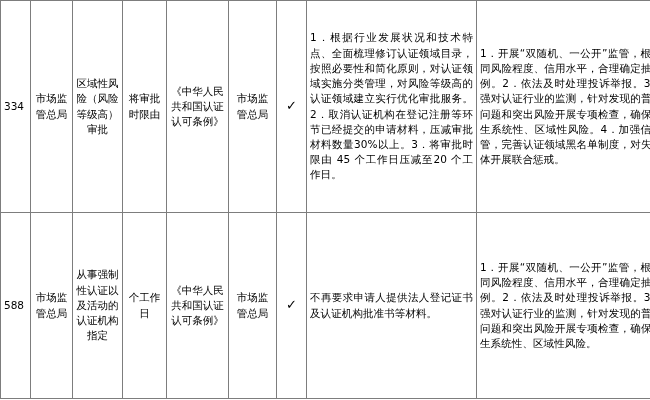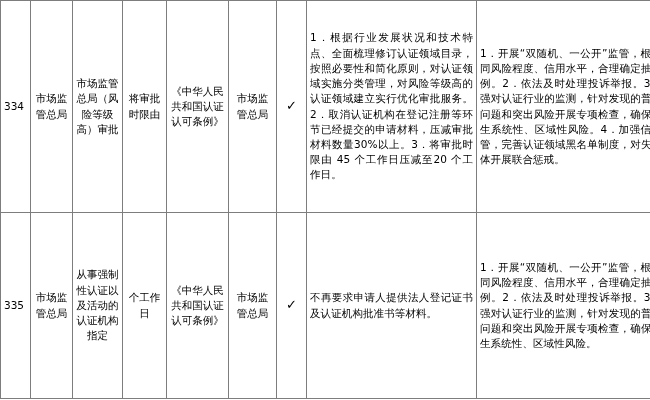--- a/index.html
+++ b/index.html
@@ -67,21 +67,21 @@
 
 <div class="sheet">
   <table class="reg-table">
     <tbody>
       <tr class="row-334">
         <td class="col-no">334</td>
         <td class="col-dept">
           <span class="vtext">市场监管总局</span>
         </td>
         <td class="col-item">
-          <span class="vtext">市场监管总局（风险等级高）审批</span>
+          <span class="vtext">区域性风险（风险等级高）审批</span>
         </td>
         <td class="col-type">
           <span class="vtext">将审批时限由</span>
         </td>
         <td class="col-basis">
           <span class="vtext">《中华人民共和国认证认可条例》</span>
         </td>
         <td class="col-org">
           <span class="vtext">市场监管总局</span>
         </td>
@@ -89,21 +89,21 @@
           <span class="check">✓</span>
         </td>
         <td class="col-reform">
           <div class="para">1．根据行业发展状况和技术特点、全面梳理修订认证领域目录，按照必要性和简化原则，对认证领域实施分类管理，对风险等级高的认证领域建立实行优化审批服务。2．取消认证机构在登记注册等环节已经提交的申请材料，压减审批材料数量30%以上。3．将审批时限由 45 个工作日压减至20 个工作日。</div>
         </td>
         <td class="col-measure">
           <div class="para">1．开展“双随机、一公开”监管，根据不同风险程度、信用水平，合理确定抽查比例。2．依法及时处理投诉举报。3．加强对认证行业的监测，针对发现的普遍性问题和突出风险开展专项检查，确保不发生系统性、区域性风险。4．加强信用监管，完善认证领域黑名单制度，对失信主体开展联合惩戒。</div>
         </td>
       </tr>
       <tr class="row-335">
-        <td class="col-no">335</td>
+        <td class="col-no">588</td>
         <td class="col-dept">
           <span class="vtext">市场监管总局</span>
         </td>
         <td class="col-item">
           <span class="vtext">从事强制性认证以及活动的认证机构指定</span>
         </td>
         <td class="col-type">
           <span class="vtext">个工作日</span>
         </td>
         <td class="col-basis">

